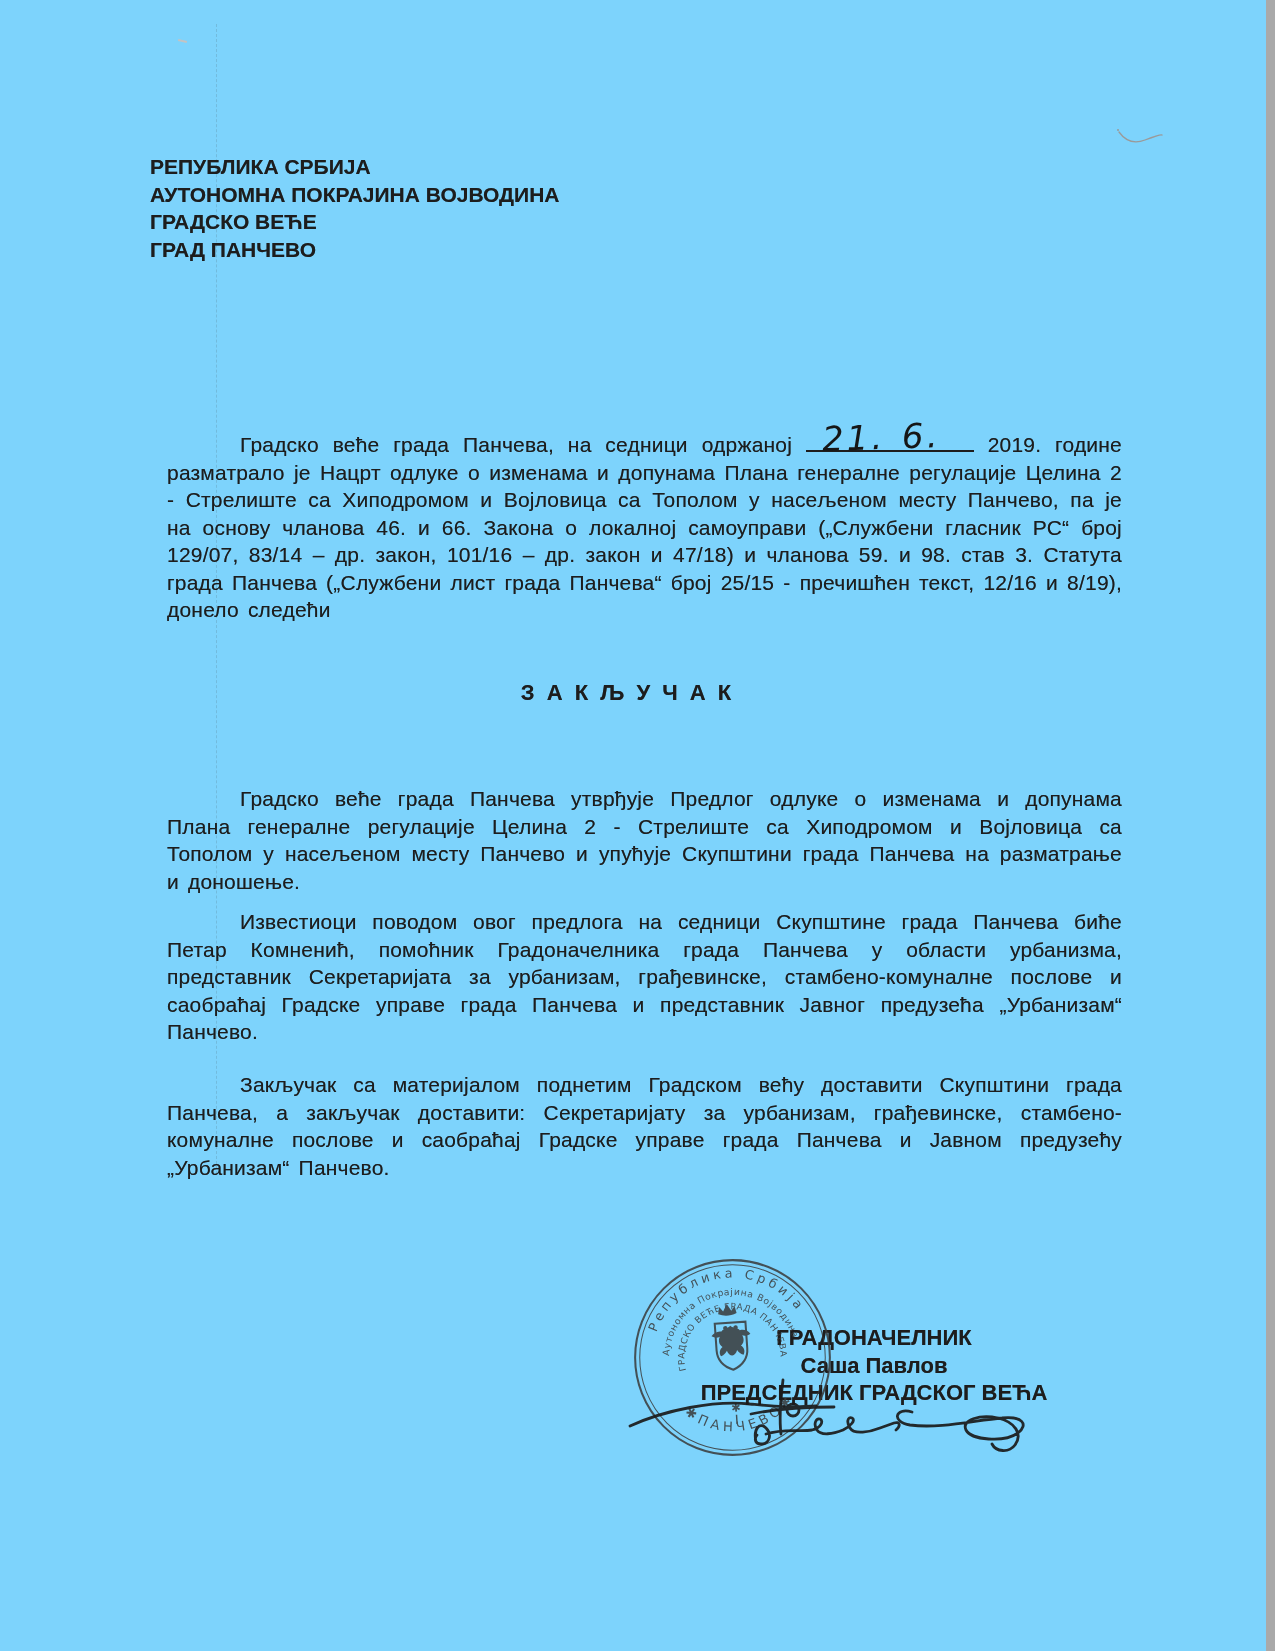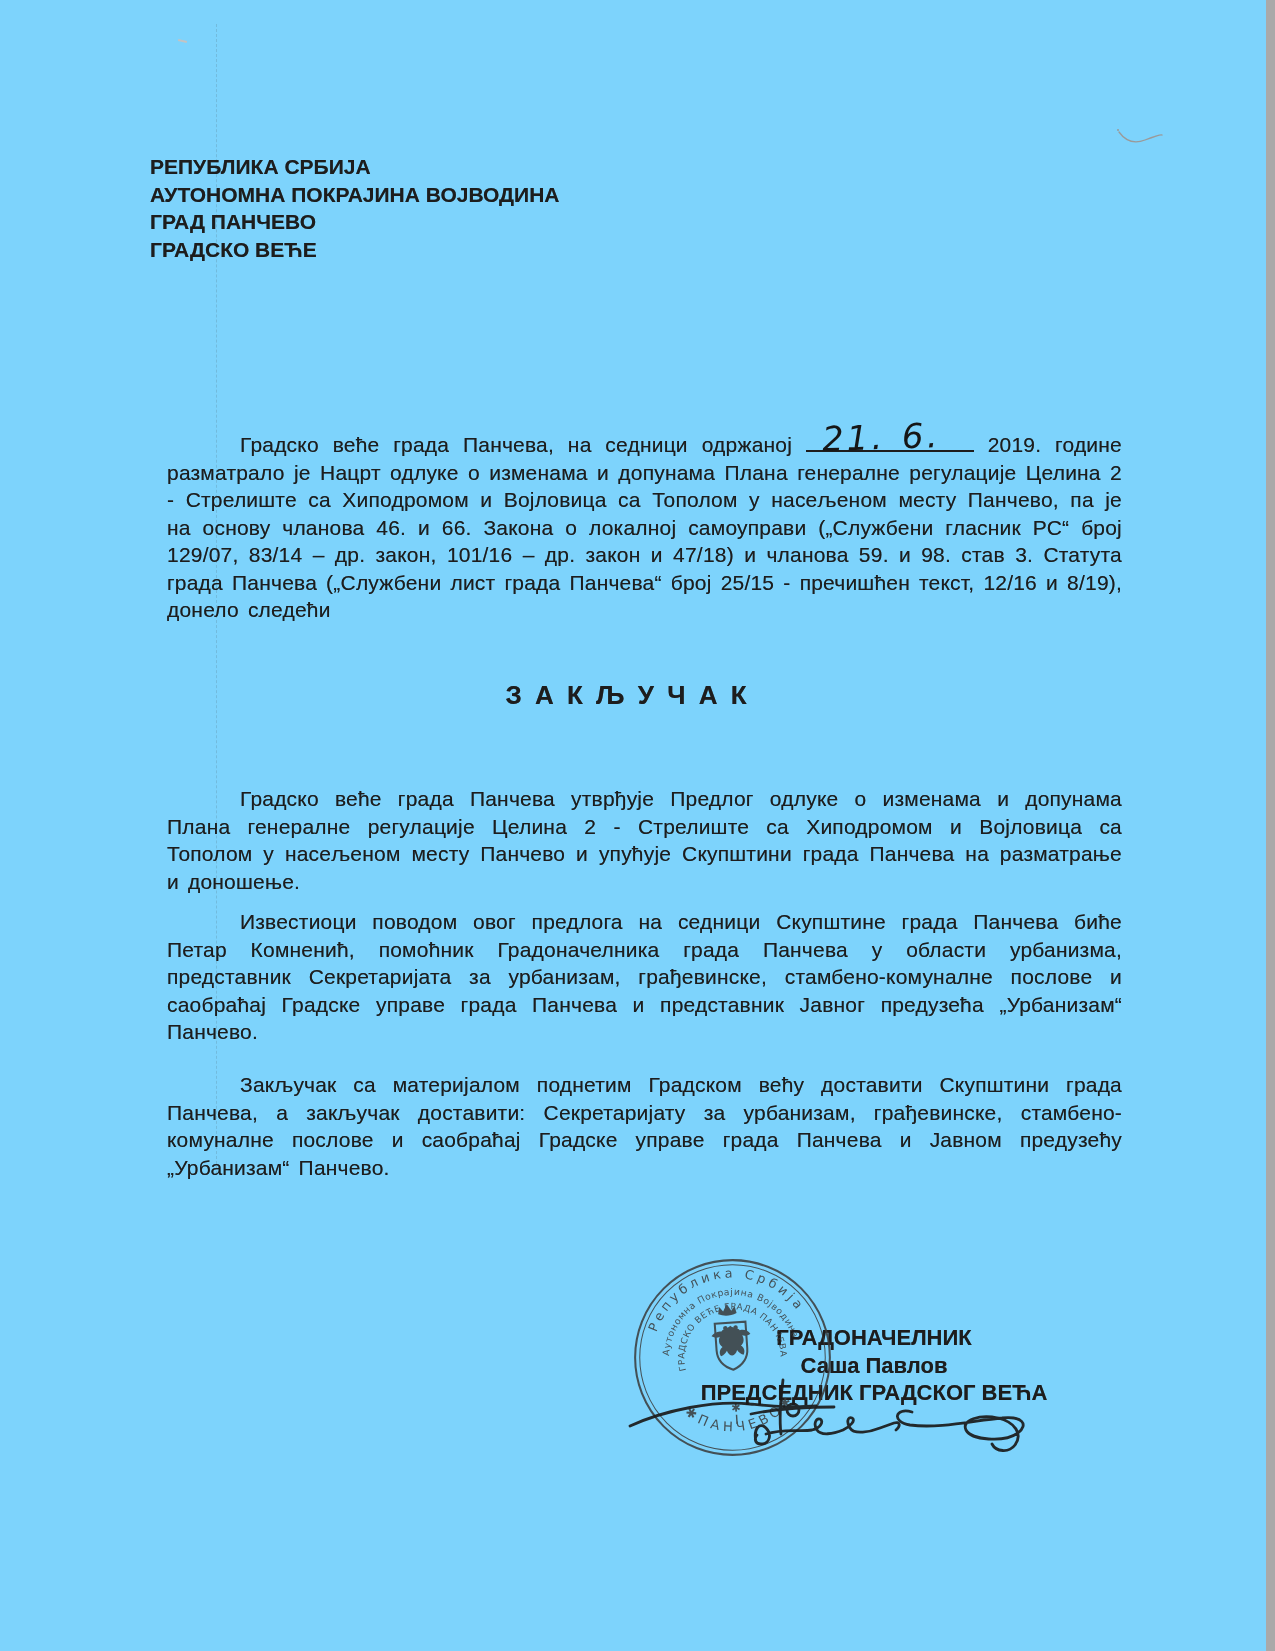--- a/index.html
+++ b/index.html
@@ -26,21 +26,21 @@
   .para{position:absolute;left:150px;width:955px;margin:17px;font-size:21px;
         line-height:27.5px;text-align:justify;text-indent:73px;word-spacing:3px;
         letter-spacing:.2px;}
   .p1{top:414px;} .p2{top:768px;} .p3{top:891px;} .p4{top:1054px;}
 
   .blank{display:inline-block;width:168px;height:15px;border-bottom:2px solid #1d1d1d;
          position:relative;text-indent:0;}
   .blank-hand{position:absolute;left:16px;bottom:-3px;font-size:34px;line-height:.9;
               letter-spacing:3px;transform:rotate(-2deg);}
 
-  .title{position:absolute;left:150px;top:680px;width:955px;margin:0;font-size:26px;
+  .title{position:absolute;left:150px;top:680px;width:955px;margin:0;font-size:22px;
          font-weight:bold;letter-spacing:3px;text-align:center;}
 
   
   .sig-block{position:absolute;left:658px;top:1324px;width:432px;text-align:center;
              font-size:22px;font-weight:bold;line-height:27.5px;white-space:nowrap;}
 
   
   .stamp{position:absolute;left:630px;top:1255px;width:205px;height:205px;
          filter:blur(.4px);opacity:.85;}
   .scribble{position:absolute;left:620px;top:1378px;width:430px;height:115px;}
@@ -62,22 +62,22 @@
   <div class="fold-line"></div>
   <div class="top-dash"></div>
   <svg class="pencil-mark" viewBox="0 0 52 26">
     <path d="M4,7 Q14,21 30,15 T47,10" fill="none" stroke="#9a9a9a" stroke-width="1.3" stroke-linecap="round"></path>
     <circle cx="3" cy="5" r="1" fill="#9a9a9a"></circle>
   </svg>
 
   <div class="letterhead doc-text">
     <div class="h-line">РЕПУБЛИКА СРБИЈА</div>
     <div class="h-line">АУТОНОМНА ПОКРАЈИНА ВОЈВОДИНА</div>
+    <div class="h-line">ГРАДСКО ВЕЋЕ</div>
     <div class="h-line">ГРАД ПАНЧЕВО</div>
-    <div class="h-line">ГРАДСКО ВЕЋЕ</div>
   </div>
 
   <p class="para p1 doc-text"><span>Градско веће града Панчева, на седници одржаној</span>
     <span class="blank"><span class="hand blank-hand">21. 6.</span></span>
     <span>2019. године разматрало је Нацрт одлуке о изменама и допунама Плана генералне регулације Целина 2 - Стрелиште са Хиподромом и Војловица са Тополом у насељеном месту Панчево, па је на основу чланова 46. и 66. Закона о локалној самоуправи („Службени гласник РС“ број 129/07, 83/14 – др. закон, 101/16 – др. закон и 47/18) и чланова 59. и 98. став 3. Статута града Панчева („Службени лист града Панчева“ број  25/15 - пречишћен текст, 12/16 и 8/19), донело следећи</span></p>
 
   <h2 class="title doc-text">З А К Љ У Ч А К</h2>
 
   <p class="para p2 doc-text">Градско веће града Панчева утврђује Предлог одлуке о изменама и допунама Плана генералне регулације Целина 2 - Стрелиште са Хиподромом и Војловица са Тополом у насељеном месту Панчево и упућује Скупштини града Панчева на разматрање и доношење.</p>
   <p class="para p3 doc-text">Известиоци поводом овог предлога на седници Скупштине града Панчева биће Петар Комненић, помоћник Градоначелника града Панчева у области урбанизма, представник Секретаријата за урбанизам, грађевинске, стамбено-комуналне послове и саобраћај Градске управе града Панчева и представник Јавног предузећа „Урбанизам“ Панчево.</p>

